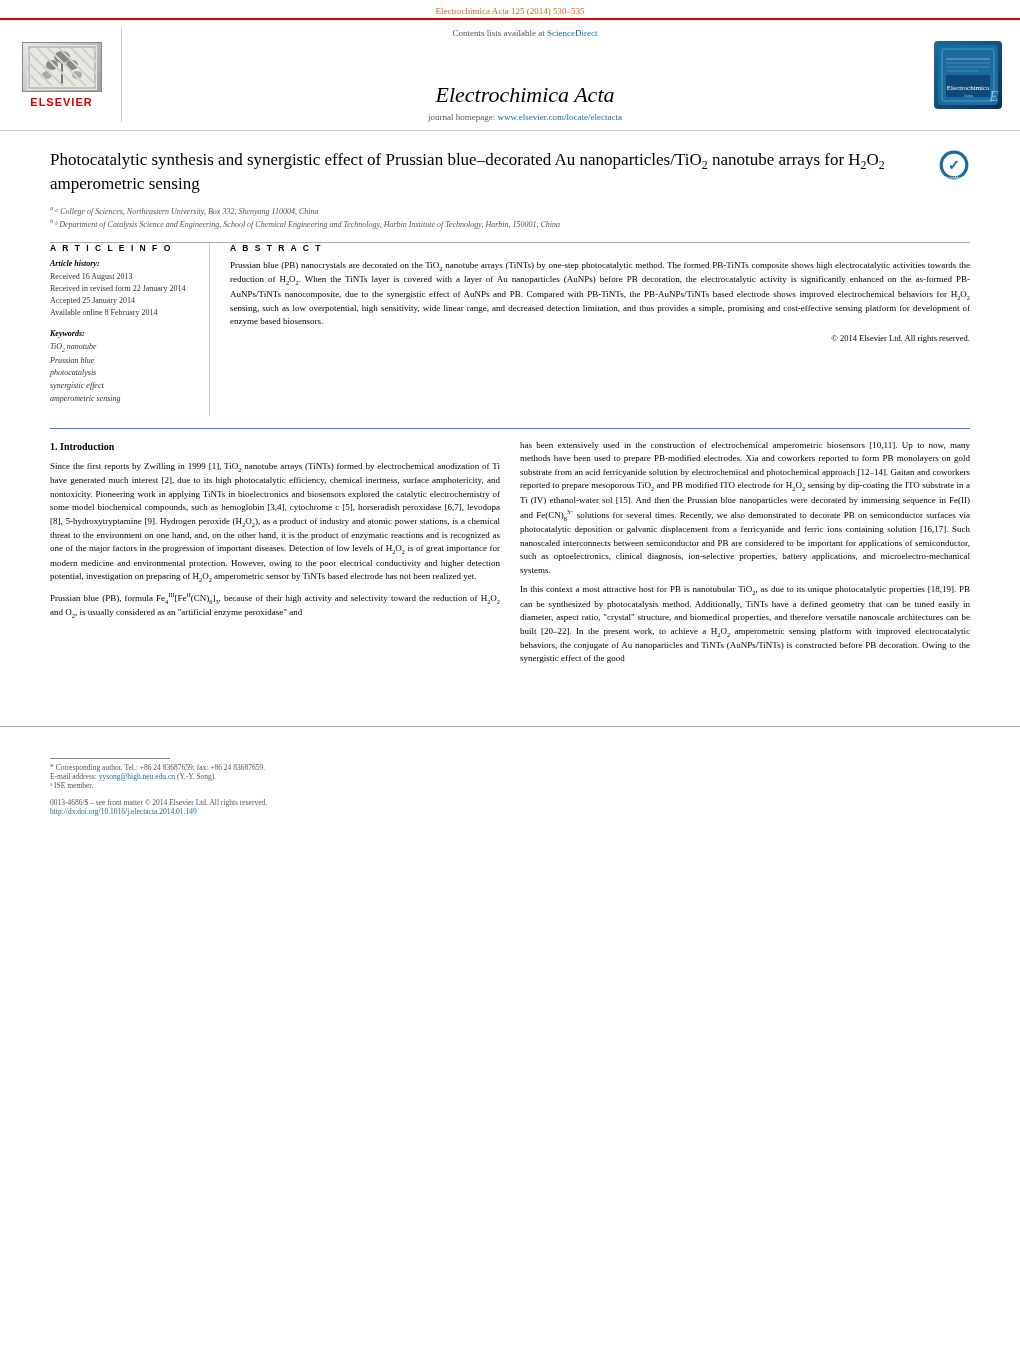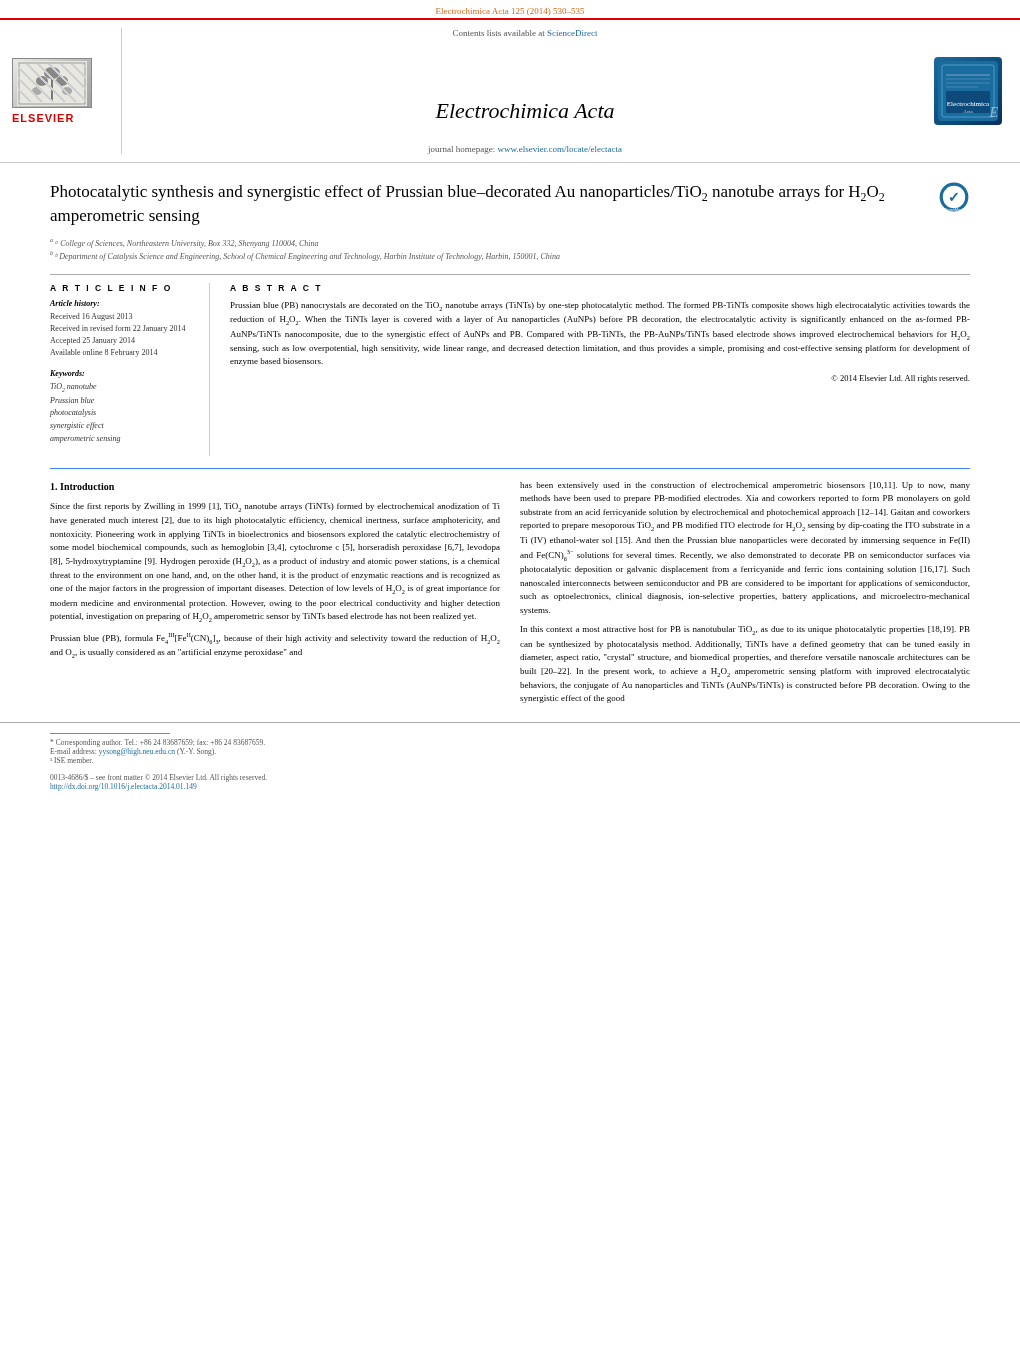--- a/index.html
+++ b/index.html
@@ -32,20 +32,21 @@
       display: flex;
       align-items: stretch;
       border-top: 2px solid #d00;
       border-bottom: 1px solid #ccc;
       padding: 8px 12px;
       gap: 10px;
     }
     .elsevier-logo {
       display: flex;
       flex-direction: column;
+      align-items: center;
       justify-content: center;
       width: 110px;
       border-right: 1px solid #ccc;
       padding-right: 10px;
     }
     .elsevier-logo .logo-img {
       width: 80px;
       height: 50px;
       background: linear-gradient(135deg, #e8e8e8 0%, #c0c0c0 50%, #a0a0a0 100%);
       border: 1px solid #888;
@@ -71,21 +72,21 @@
       letter-spacing: 1px;
       font-family: Arial, sans-serif;
     }
 
     .journal-center {
       flex: 1;
       display: flex;
       flex-direction: column;
       align-items: center;
       justify-content: center;
-      gap: 20px;
+      gap: 4px;
     }
     .journal-center .contents-line {
       font-size: 9px;
       color: #555;
     }
     .journal-center .contents-line a { color: #1a6b9e; }
     .journal-center .journal-name {
       font-size: 22px;
       font-style: italic;
       color: #000;
@@ -166,21 +167,20 @@
       margin-bottom: 12px;
       line-height: 1.4;
     }
     .affiliations sup { font-size: 6px; vertical-align: super; }
 
     
     .two-column {
       display: flex;
       gap: 20px;
       border-top: 1px solid #aaa;
-      padding-top: 8px;
     }
     .left-column {
       width: 160px;
       flex-shrink: 0;
     }
     .right-column {
       flex: 1;
     }
 
     .section-header {
@@ -252,24 +252,25 @@
 
     .body-para {
       margin-bottom: 6px;
       font-size: 9px;
       line-height: 1.5;
       text-align: justify;
     }
 
     
     .footer {
-      padding: 4px 50px;
+      padding: 25px 50px;
       border-top: 1px solid #aaa;
       font-size: 8px;
       color: #444;
+      margin-top: 44px;
     }
     .footer a { color: #1a6b9e; text-decoration: none; }
     .footer-note {
       font-size: 7.5px;
       color: #555;
     }
     .footnote-line {
       border-top: 1px solid #888;
       width: 120px;
       margin: 6px 0 4px 0;

